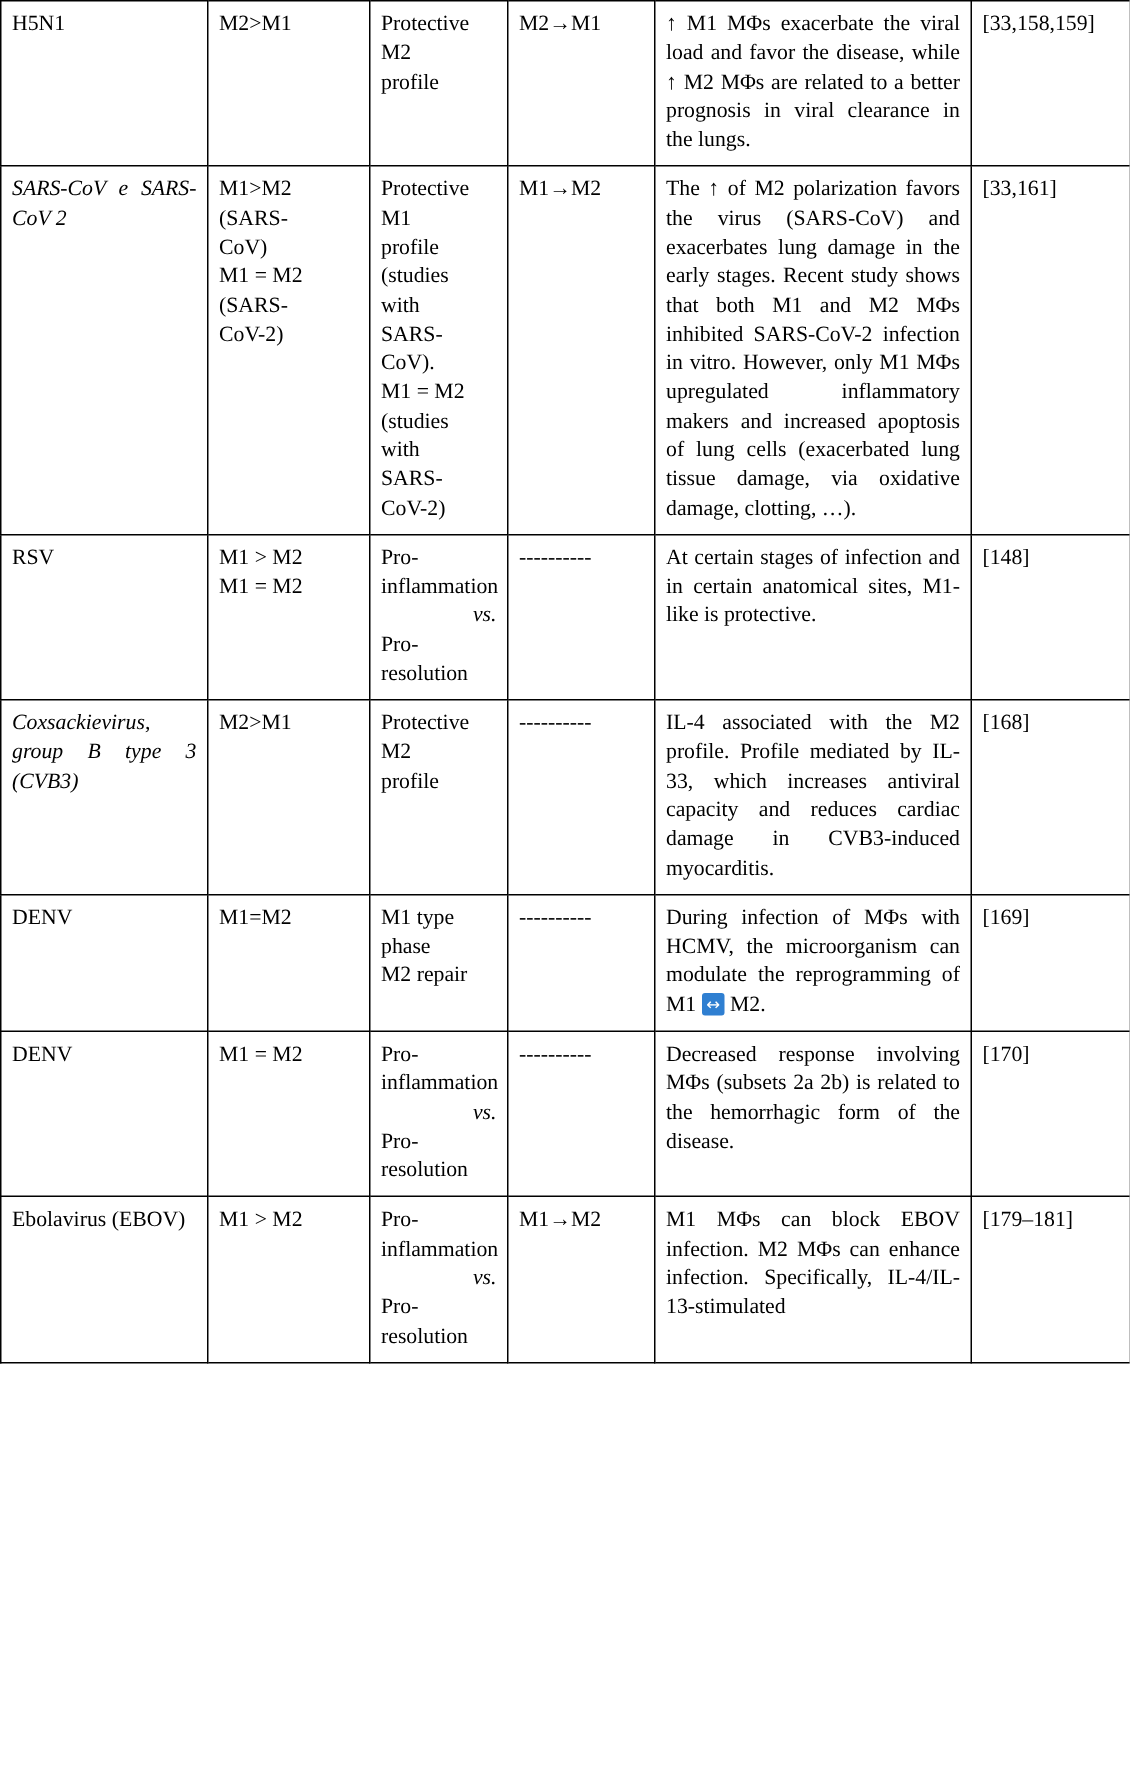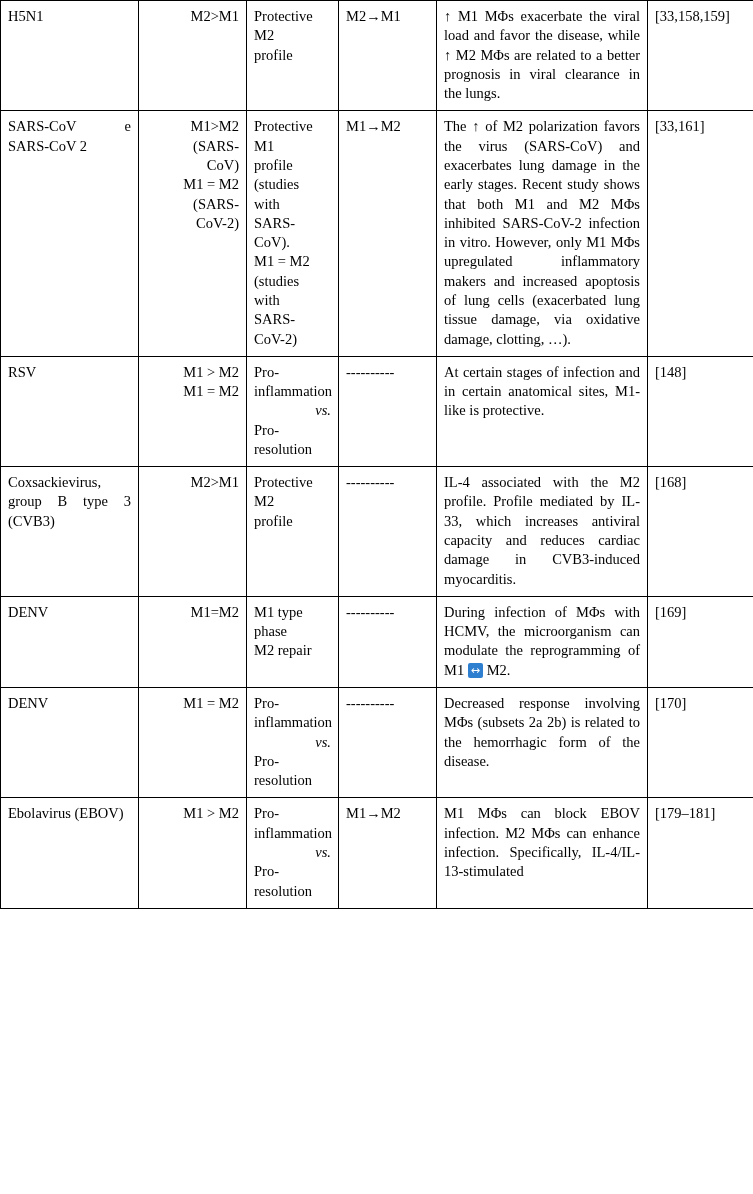--- a/index.html
+++ b/index.html
@@ -34,27 +34,27 @@
   }
   
   col.c0 { width: 138px; }
   col.c1 { width: 108px; }
   col.c2 { width: 92px; }
   col.c3 { width: 98px; }
   col.c4 { width: 211px; }
   col.c5 { width: 106px; }
 
   td.col-virus   { text-align: left; }
-  td.col-polar   { text-align: right; }
+  td.col-polar   { text-align: left; }
   td.col-profile { text-align: left; }
   td.col-shift   { text-align: left; }
   td.col-notes   { text-align: justify; text-justify: inter-word; hyphens: none; }
   td.col-ref     { text-align: left; }
 
-  .just { text-align: justify; }
+  .just { text-align: justify; font-style: italic; }
   .line { display: block; }
   .it { font-style: italic; }
 
   .badge {
     display: inline-block;
     background: #2f7fd1;
     color: #ffffff;
     font-size: 11px;
     line-height: 13px;
     padding: 1px 3px;

